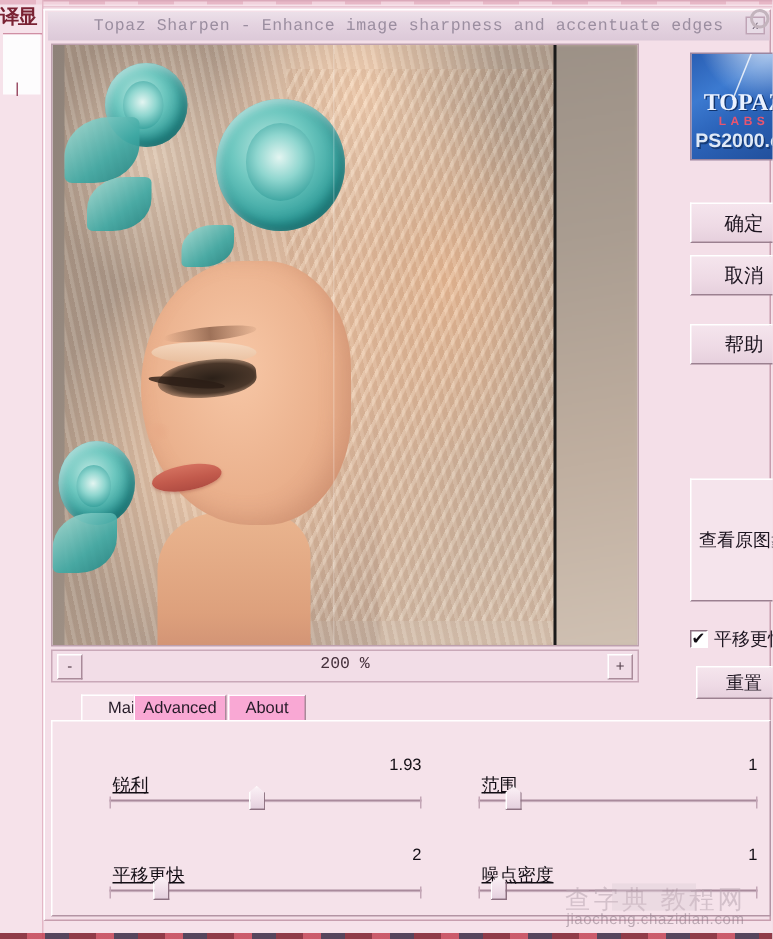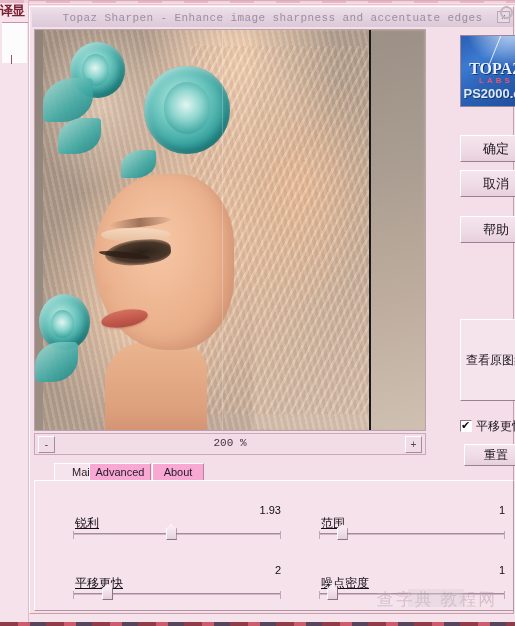--- a/index.html
+++ b/index.html
@@ -502,16 +502,17 @@
       </div>
 
     </div>
   </div>
 
   <div class="wm-tr-circle"></div>
 
   <div class="wm-bottom">
     <div class="wm-b-box"></div>
     <div class="wm-b-a">查字典 教程网</div>
+    <div class="wm-b-b">jiaocheng.chazidian.com</div>
   </div>
 
   <div class="strip-bottom"></div>
 </div>
 
 </body></html>

